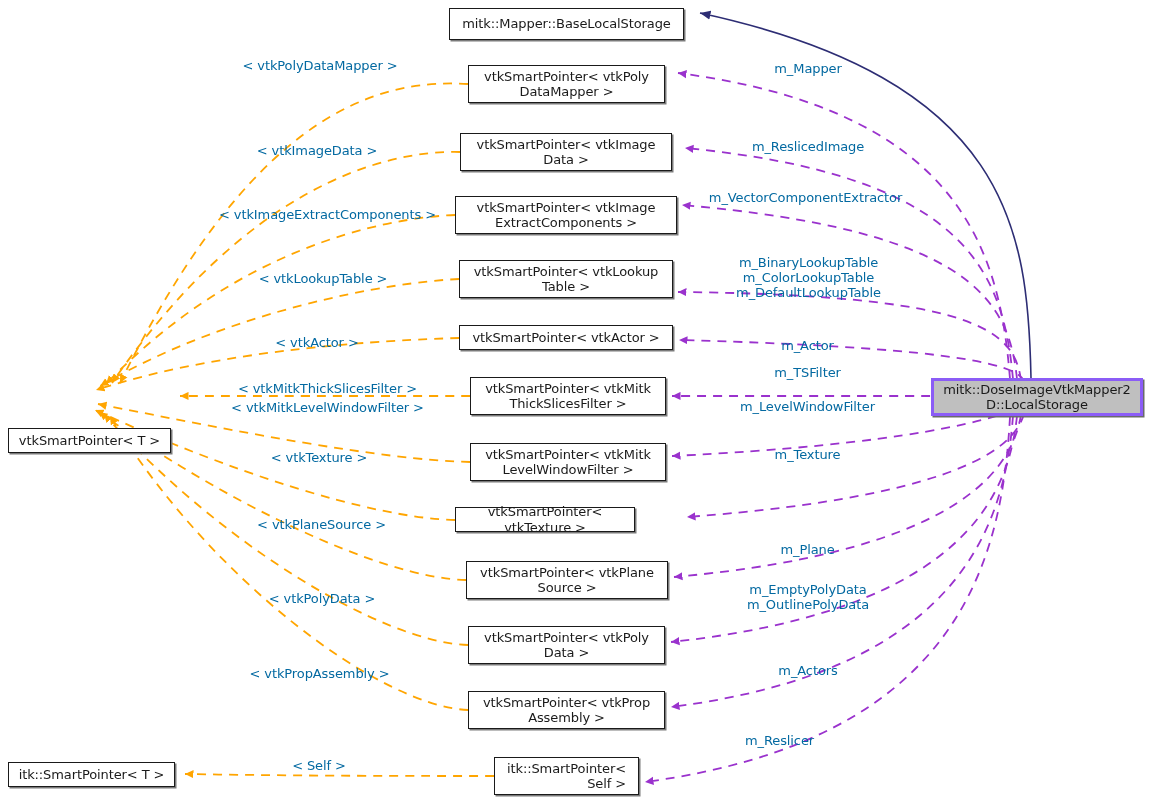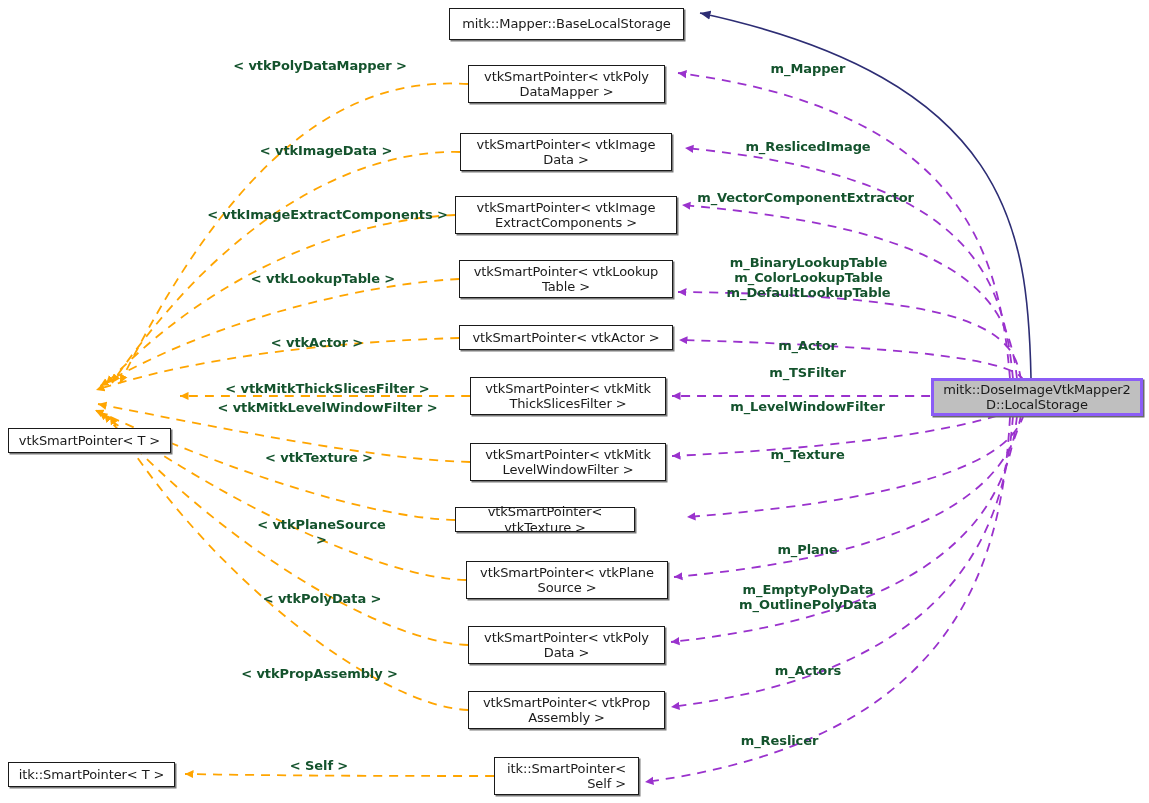--- a/index.html
+++ b/index.html
@@ -43,26 +43,25 @@
   }
   .node.current {
     background: #bfbfbf;
     border: 3px solid #8b5cf6;
     box-shadow: 1.5px 1.5px 0 0 #6a6a6a;
   }
   .edge-label {
     position: absolute;
     font-size: 13px;
     line-height: 15px;
-    color: #14532d;
+    color: #0369a1;
     text-align: center;
     white-space: pre-line;
     z-index: 4;
     letter-spacing: -0.1px;
-    font-weight: bold;
   }
   .edge-label.tmpl { }
   .edge-label.member { }
 </style>
 </head>
 <body>
 
 <div id="diagram">
 
   <svg id="edges" viewBox="0 0 1149 803" xmlns="http://www.w3.org/2000/svg">
@@ -150,21 +149,21 @@
 
   <div class="node" style="left:8px;top:762px;width:167px;height:25px;">itk::SmartPointer&lt; T &gt;</div>
 
   <div class="node" style="left:494px;top:757px;width:145px;height:38px;text-align:right;">itk::SmartPointer&lt;
 Self &gt;</div>
 
   <div class="node current" style="left:931px;top:378px;width:212px;height:38px;">mitk::DoseImageVtkMapper2
 D::LocalStorage</div>
 
   <div class="edge-label tmpl" style="left:232px;top:58px;width:176px;">&lt; vtkPolyDataMapper &gt;</div>
-  <div class="edge-label tmpl" style="left:257px;top:143px;width:138px;">&lt; vtkImageData &gt;</div>
+  <div class="edge-label tmpl" style="left:248px;top:143px;width:138px;">&lt; vtkImageData &gt;</div>
   <div class="edge-label tmpl" style="left:206px;top:207px;width:243px;">&lt; vtkImageExtractComponents &gt;</div>
   <div class="edge-label tmpl" style="left:247px;top:271px;width:152px;">&lt; vtkLookupTable &gt;</div>
   <div class="edge-label tmpl" style="left:265px;top:335px;width:104px;">&lt; vtkActor &gt;</div>
   <div class="edge-label tmpl" style="left:221px;top:381px;width:213px;">&lt; vtkMitkThickSlicesFilter &gt;</div>
   <div class="edge-label tmpl" style="left:212px;top:400px;width:231px;">&lt; vtkMitkLevelWindowFilter &gt;</div>
   <div class="edge-label tmpl" style="left:263px;top:450px;width:112px;">&lt; vtkTexture &gt;</div>
   <div class="edge-label tmpl" style="left:250px;top:517px;width:143px;">&lt; vtkPlaneSource &gt;</div>
   <div class="edge-label tmpl" style="left:261px;top:591px;width:122px;">&lt; vtkPolyData &gt;</div>
   <div class="edge-label tmpl" style="left:240px;top:666px;width:159px;">&lt; vtkPropAssembly &gt;</div>
   <div class="edge-label tmpl" style="left:281px;top:758px;width:76px;">&lt; Self &gt;</div>

